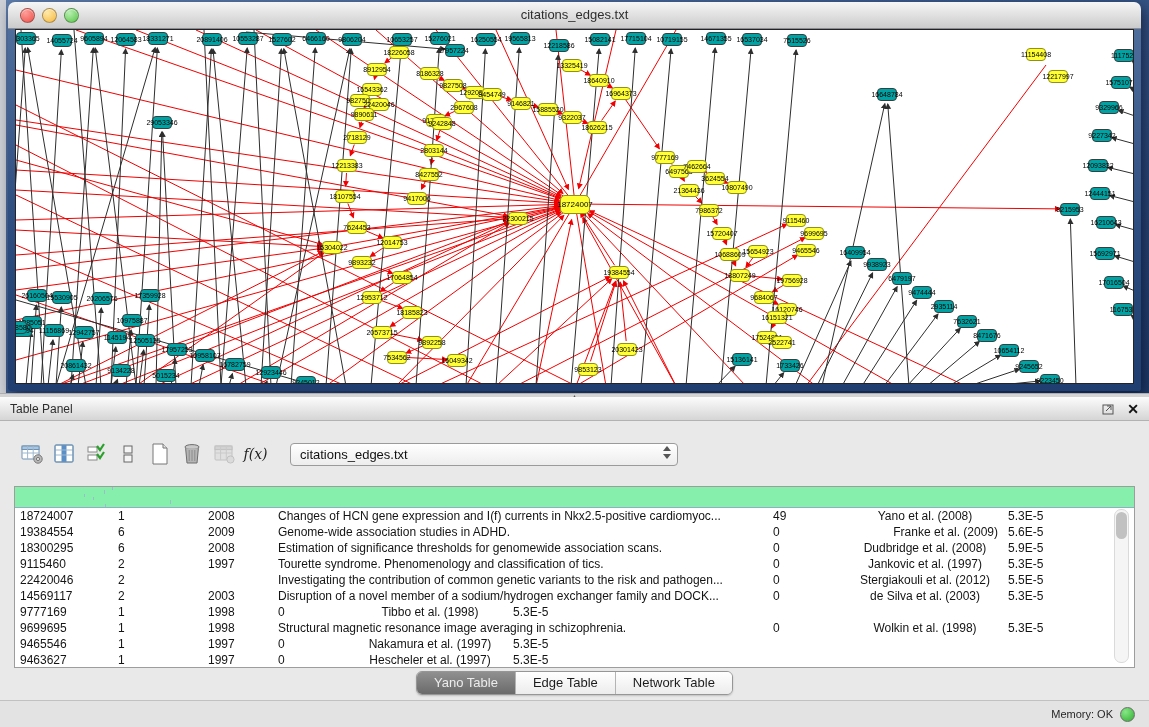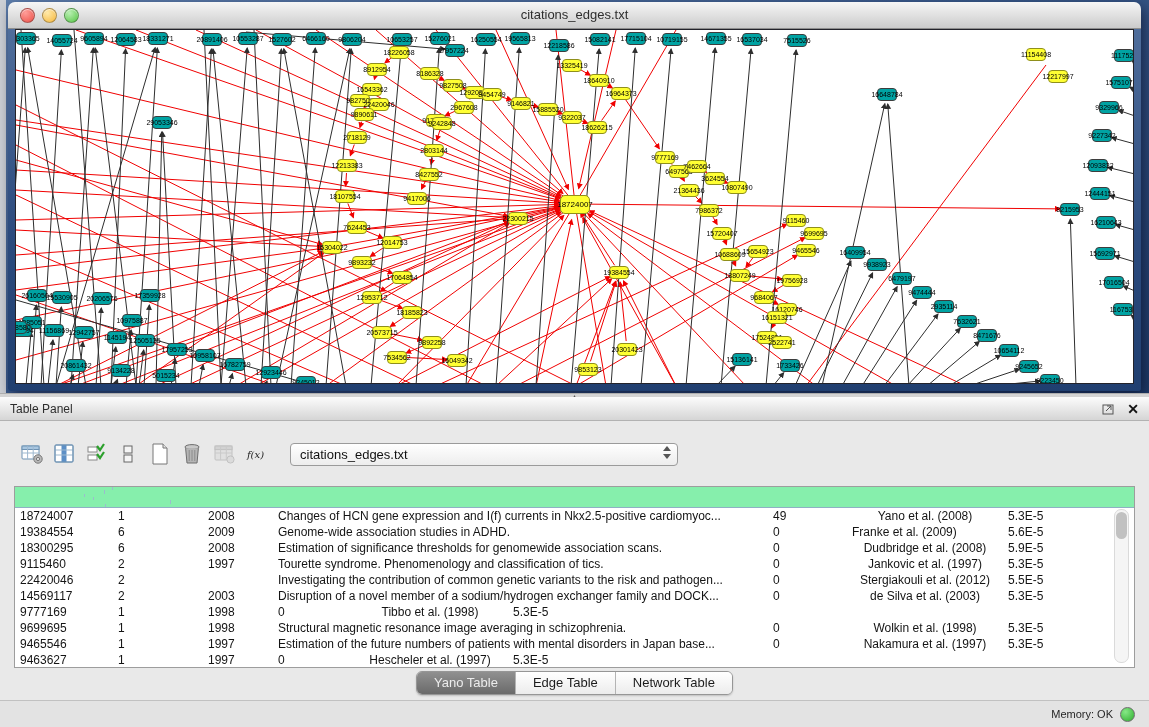--- a/index.html
+++ b/index.html
@@ -44,21 +44,21 @@
   .panel-header{height:24px;background:linear-gradient(#fcfcfc,#d5d5d5);
     border-bottom:1px solid #b2b2b2;display:flex;align-items:center;
     padding:0 10px;font-size:12px;color:#2d2d2d;box-sizing:border-box;}
   .panel-header .spacer{flex:1;}
   .ph-icon{margin-left:10px;cursor:default;display:flex;align-items:center;}
   .ph-close{font-size:14px;font-weight:bold;color:#111;margin-left:12px;}
 
   .toolbar{position:absolute;left:0;top:36px;height:42px;display:flex;
     align-items:center;padding-left:18px;}
   .tbtn{width:27px;height:27px;display:flex;align-items:center;justify-content:center;margin-right:5px;}
-  .fx{font-family:"DejaVu Serif",serif;font-style:italic;font-size:10px;color:#222;}
+  .fx{font-family:"DejaVu Serif",serif;font-style:italic;font-size:14px;color:#222;}
   .combo{margin-left:16px;width:388px;height:23px;
     background:linear-gradient(#ffffff,#ededed);border:1px solid #9b9b9b;
     border-radius:4px;display:flex;align-items:center;font-size:13px;color:#111;
     padding-left:9px;position:relative;box-sizing:border-box;}
   .stepper{position:absolute;right:6px;top:2px;display:flex;flex-direction:column;gap:3px;}
   .tri-up{width:0;height:0;border-left:4px solid transparent;border-right:4px solid transparent;
     border-bottom:5px solid #555;}
   .tri-dn{width:0;height:0;border-left:4px solid transparent;border-right:4px solid transparent;
     border-top:5px solid #555;}
 
@@ -799,21 +799,21 @@
           <div class="td" style="width: 79px; text-align: left;">49</div>
           <div class="td" style="width: 156px; text-align: center;">Yano et al. (2008)</div>
           <div class="td" style="width: 91px; text-align: left;">5.3E-5</div>
         </div>
         <div class="tr">
           <div class="td" style="width: 98px; text-align: left;">19384554</div>
           <div class="td" style="width: 90px; text-align: left;">6</div>
           <div class="td" style="width: 70px; text-align: left;">2009</div>
           <div class="td" style="width: 495px; text-align: left;">Genome-wide association studies in ADHD.</div>
           <div class="td" style="width: 79px; text-align: left;">0</div>
-          <div class="td" style="width: 156px; text-align: left;">Franke et al. (2009)</div>
+          <div class="td" style="width: 156px; text-align: right;">Franke et al. (2009)</div>
           <div class="td" style="width: 91px; text-align: left;">5.6E-5</div>
         </div>
         <div class="tr">
           <div class="td" style="width: 98px; text-align: left;">18300295</div>
           <div class="td" style="width: 90px; text-align: left;">6</div>
           <div class="td" style="width: 70px; text-align: left;">2008</div>
           <div class="td" style="width: 495px; text-align: left;">Estimation of significance thresholds for genomewide association scans.</div>
           <div class="td" style="width: 79px; text-align: left;">0</div>
           <div class="td" style="width: 156px; text-align: center;">Dudbridge et al. (2008)</div>
           <div class="td" style="width: 91px; text-align: left;">5.9E-5</div>
@@ -859,21 +859,20 @@
           <div class="td" style="width: 70px; text-align: left;">1998</div>
           <div class="td" style="width: 495px; text-align: left;">Structural magnetic resonance image averaging in schizophrenia.</div>
           <div class="td" style="width: 79px; text-align: left;">0</div>
           <div class="td" style="width: 156px; text-align: center;">Wolkin et al. (1998)</div>
           <div class="td" style="width: 91px; text-align: left;">5.3E-5</div>
         </div>
         <div class="tr">
           <div class="td" style="width: 98px; text-align: left;">9465546</div>
           <div class="td" style="width: 90px; text-align: left;">1</div>
           <div class="td" style="width: 70px; text-align: left;">1997</div>
-          <div class="td" style="width: 495px; text-align: left;">Estimation of the future numbers of patients with mental disorders in Japan base...</div>
           <div class="td" style="width: 79px; text-align: left;">0</div>
           <div class="td" style="width: 156px; text-align: center;">Nakamura et al. (1997)</div>
           <div class="td" style="width: 91px; text-align: left;">5.3E-5</div>
         </div>
         <div class="tr">
           <div class="td" style="width: 98px; text-align: left;">9463627</div>
           <div class="td" style="width: 90px; text-align: left;">1</div>
           <div class="td" style="width: 70px; text-align: left;">1997</div>
           <div class="td" style="width: 79px; text-align: left;">0</div>
           <div class="td" style="width: 156px; text-align: center;">Hescheler et al. (1997)</div>

